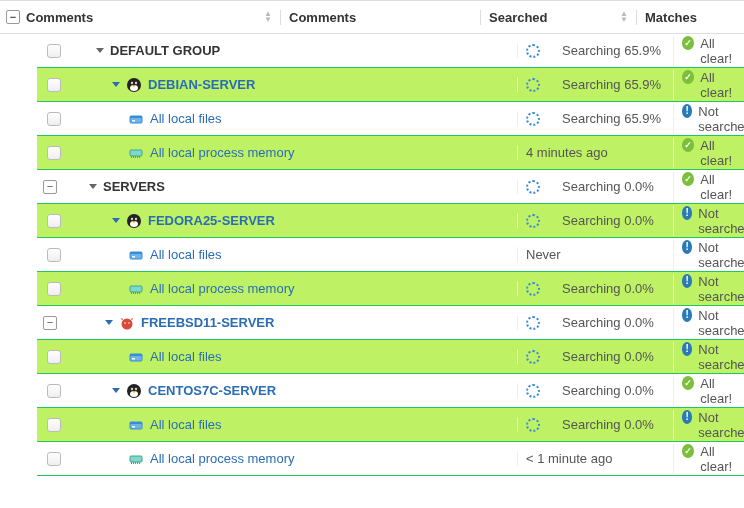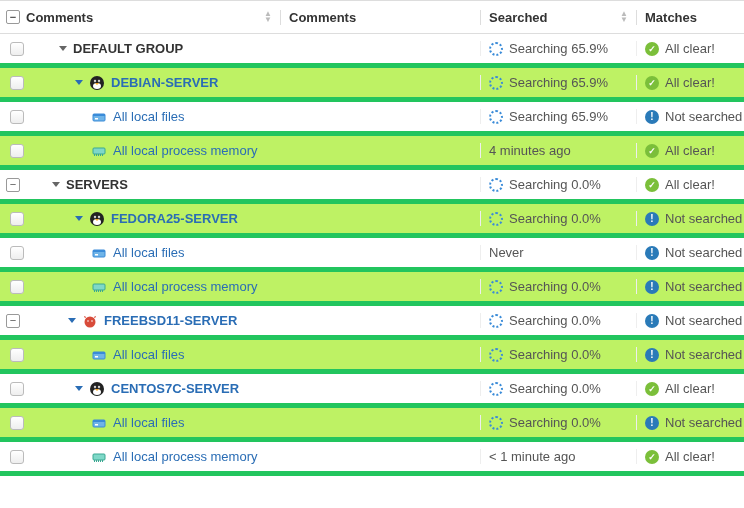--- a/index.html
+++ b/index.html
@@ -19,27 +19,28 @@
     border-top: 1px solid #ddd;
     border-bottom: 1px solid #ddd;
     background: #fff;
     font-weight: bold;
     color: #333;
   }
   .row {
     display: flex;
     align-items: center;
     height: 34px;
-    border-bottom: 5px solid #22c55e;
+    border-bottom: 1px solid #22c55e;
+    margin-left: 37px;
   }
   .row.alt { background: #bef264; }
   .col-tgt { flex: 0 0 280px; padding-left: 6px; display: flex; align-items: center; gap: 6px; }
   .col-cmt { flex: 0 0 200px; border-left: 1px solid #eee; padding-left: 8px; }
-  .col-sch { flex: 0 0 156px; border-left: 1px solid #eee; padding-left: 8px; display:flex; align-items:center; gap:6px;}
-  .col-mat { flex: 1 1 auto; border-left: 1px solid #eee; padding-left: 8px; display:flex; align-items:center; gap:6px;}
+  .col-sch { flex: 0 0 156px; border-left: 1px solid #eee; padding-left: 8px; display:flex; align-items:center; gap:22px;}
+  .col-mat { flex: 1 1 auto; border-left: 1px solid #eee; padding-left: 8px; display:flex; gap:6px;}
   .hdr .col-tgt, .hdr .col-cmt, .hdr .col-sch, .hdr .col-mat { border-left: 1px solid #ddd; }
   .hdr .col-tgt { border-left: none; }
   .hdr-label { display:flex; align-items:center; gap:6px; }
   .sort {
     display:flex; flex-direction:column; margin-left:auto; margin-right:8px;
     line-height:5px; color:#bbb; font-size:8px;
   }
   .sort span { height:6px; }
   .chk {
     appearance: none; width:14px; height:14px; border:1px solid #bbb;

